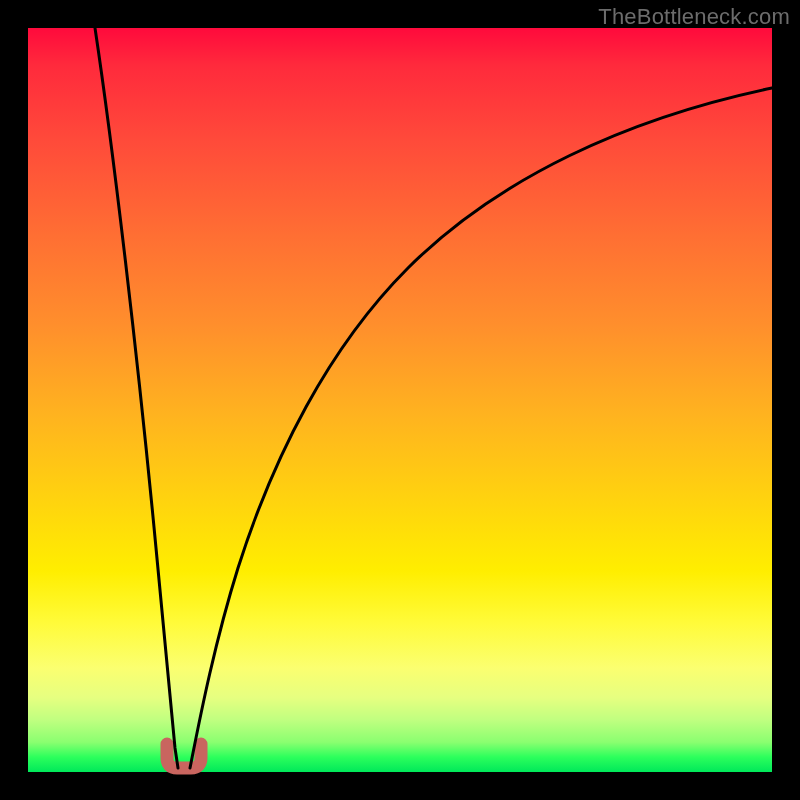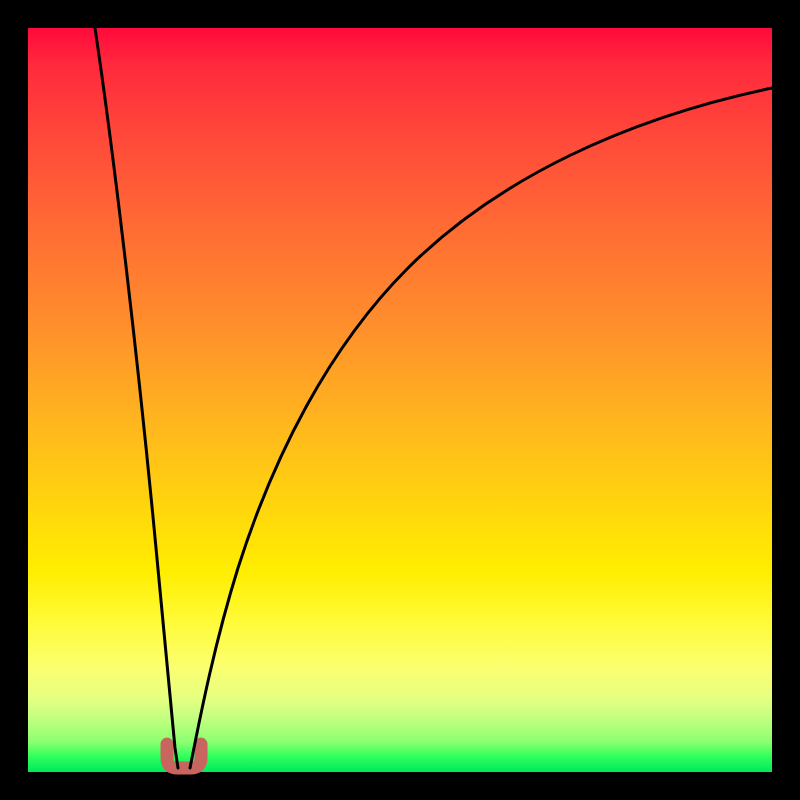--- a/index.html
+++ b/index.html
@@ -78,13 +78,14 @@
     <path d="M 67 0
              C 85 120, 110 330, 128 520
              C 136 600, 142 670, 147 720
              L 150 740" fill="none" stroke="#000" stroke-width="3" stroke-linecap="round"></path>
     <path d="M 162 740
              C 170 700, 185 620, 210 540
              C 245 430, 300 320, 380 240
              C 470 150, 600 90, 744 60" fill="none" stroke="#000" stroke-width="3" stroke-linecap="round"></path>
   </svg>
 
+  <div class="watermark">TheBottleneck.com</div>
 </div>
 
 </body></html>

